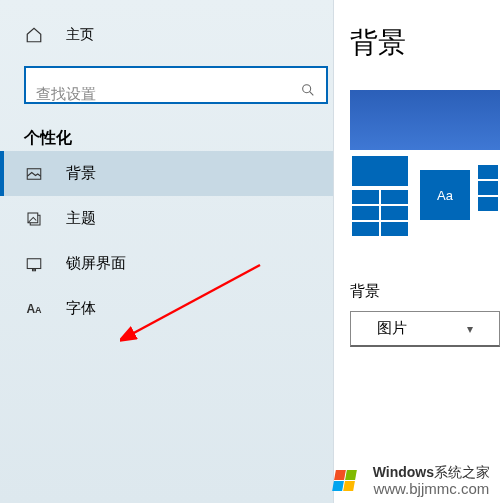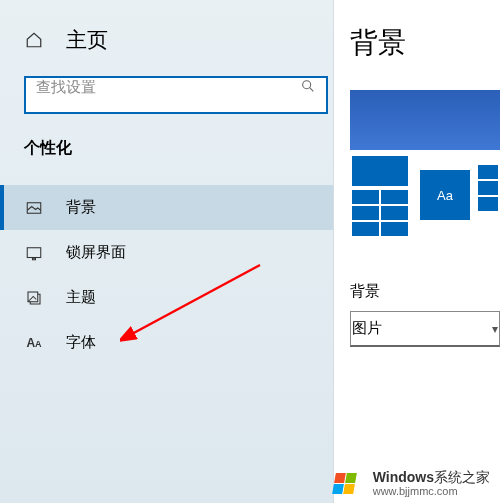--- a/index.html
+++ b/index.html
@@ -23,48 +23,48 @@
     }
     .home-row {
       display: flex;
       align-items: center;
       gap: 22px;
       padding: 10px 0;
       margin-bottom: 12px;
       cursor: pointer;
     }
     .home-row .icon-wrap { width: 20px; display:flex; align-items:center; justify-content:center; }
-    .home-row span.label { font-size: 21px; color: #000; }
+    .home-row span.label { font-size: 14px; color: #000; }
 
     .search-box {
       width: 304px;
       height: 38px;
       border: 2px solid #0067b8;
       background: #fff;
       display: flex;
-      align-items: flex-start;
+      align-items: flex-end;
       padding: 0 10px;
       margin-bottom: 24px;
     }
     .search-box input {
       flex: 1;
       border: none;
       outline: none;
       font-size: 15px;
       color: #666;
       background: transparent;
     }
     .search-box input::placeholder { color: #888; }
     .search-icon { color: #555; }
 
     .section-title {
       font-size: 16px;
       font-weight: bold;
       color: #000;
-      margin-bottom: 26px;
+      margin-bottom: 2px;
       margin-top: 4px;
     }
 
     .nav-item {
       display: flex;
       align-items: center;
       gap: 22px;
       padding: 13px 0;
       cursor: pointer;
       position: relative;
@@ -142,21 +142,21 @@
       font-size: 15px;
       margin-top: 42px;
       margin-bottom: 10px;
     }
     .dropdown {
       width: 150px;
       height: 36px;
       border: 1px solid #888;
       border-bottom:2px solid #666;
       display:flex; align-items:center;
-      padding:0 1px;
+      padding:0 26px;
       font-size:15px;
       background:#fff;
       justify-content: space-between;
       cursor: pointer;
     }
     .chev { color:#555; font-size:12px;}
 
     
     .arrow {
       position: absolute;
@@ -170,33 +170,34 @@
       position: absolute;
       bottom: 6px;
       right: 10px;
       display: flex;
       align-items: center;
       gap: 18px;
       font-size: 14px;
       color: #333;
       font-family: "Segoe UI", sans-serif;
       z-index:50;
+      text-align:center;
     }
     .win-logo {
       display: grid;
       grid-template-columns: 10px 10px;
       grid-template-rows: 10px 10px;
       gap: 1px;
       transform: skewX(-10deg);
     }
     .win-logo div:nth-child(1){background:#f25022;}
     .win-logo div:nth-child(2){background:#7fba00;}
     .win-logo div:nth-child(3){background:#00a4ef;}
     .win-logo div:nth-child(4){background:#ffb900;}
-    .watermark .small { font-size: 11px; color:#666; display:block; margin-top:-2px;}
+    .watermark .small { font-size: 15px; color:#666; display:block; margin-top:-2px;}
     .wm-text{ display:inline-block;}
   </style>
 </head>
 <body>
 
 <div class="container">
   <div class="sidebar">
 
     <div class="home-row">
       <span class="icon-wrap">
@@ -226,36 +227,36 @@
             <path d="M3 15 L9 10 L14 14 L17 12 L21 15"></path>
         </svg>
       </span>
       <span class="label">背景</span>
     </div>
 
 
     <div class="nav-item">
       <span class="icon-wrap">
         <svg width="18" height="18" viewBox="0 0 24 24" fill="none" stroke="#333" stroke-width="1.4">
-          <rect x="3" y="5" width="18" height="13"></rect>
-            <rect x="10" y="19" width="4" height="2"></rect>
-        </svg>
-      </span>
-      <span class="label">锁屏界面</span>
-    </div>
-
-    <div class="nav-item">
-      <span class="icon-wrap">
-        <svg width="18" height="18" viewBox="0 0 24 24" fill="none" stroke="#333" stroke-width="1.4">
           <rect x="4" y="4" width="13" height="13"></rect>
             <path d="M17 7h3v13H7v-3"></path>
             <path d="M4 17 L11 10 L15 14"></path>
         </svg>
       </span>
       <span class="label">主题</span>
+    </div>
+
+    <div class="nav-item">
+      <span class="icon-wrap">
+        <svg width="18" height="18" viewBox="0 0 24 24" fill="none" stroke="#333" stroke-width="1.4">
+          <rect x="3" y="5" width="18" height="13"></rect>
+            <rect x="10" y="19" width="4" height="2"></rect>
+        </svg>
+      </span>
+      <span class="label">锁屏界面</span>
     </div>
 
     <div class="nav-item">
       <span class="icon-wrap">
         <span style="font-size:12px;color:#333;font-weight:600;">A<span style="font-size:9px;">A</span></span>
       </span>
       <span class="label">字体</span>
     </div>
 
 

